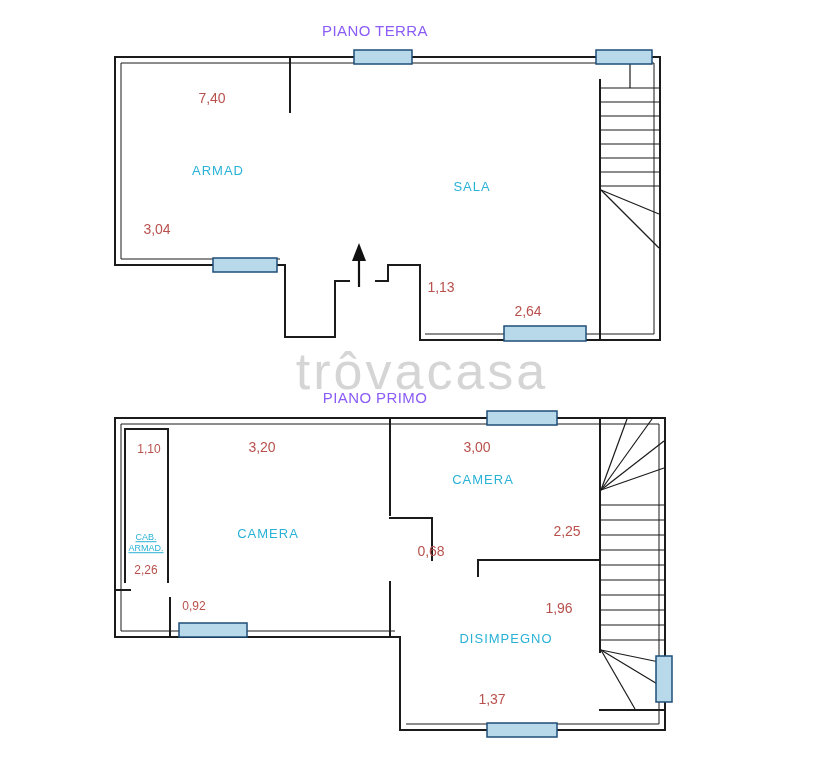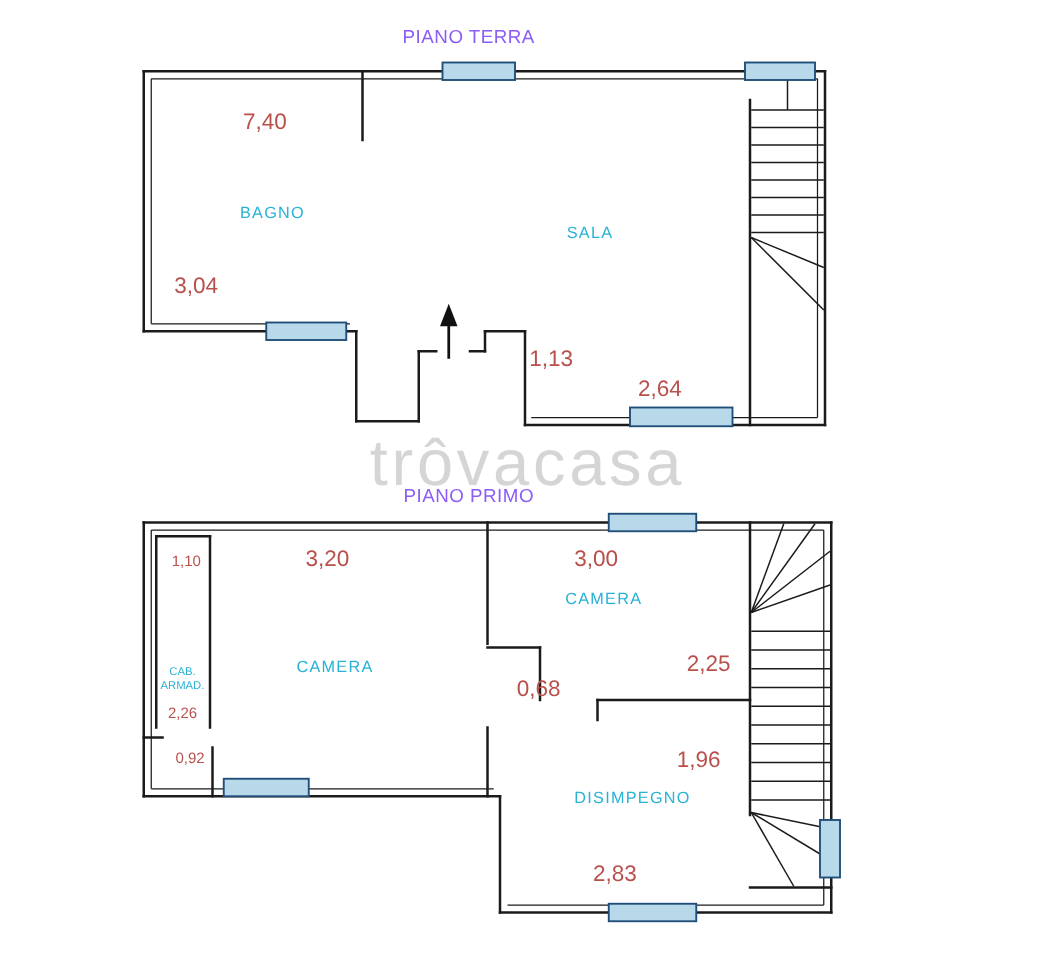--- a/index.html
+++ b/index.html
@@ -7,27 +7,27 @@
     width:839px;height:768px;position:relative;overflow:hidden;
     background:#ffffff;
     font-family:"Liberation Sans", sans-serif;
   }
   svg.plan{position:absolute;left:0;top:0;z-index:1;}
   .label{
     position:absolute;transform:translate(-50%,-50%);
     white-space:nowrap;z-index:10;
   }
   .title{font-weight:normal;font-size:15px;color:#8b5cf6;letter-spacing:.4px;}
-  .measure{color:#b8504c;font-size:18px;}
+  .measure{color:#b8504c;font-size:14px;}
   .measure.small{font-size:12px;}
-  .measure.mid{font-size:12px;}
+  .measure.mid{font-size:12px;margin-left:42px;}
   .room{color:#29b2d6;font-size:13px;letter-spacing:1px;}
   .room.tiny{
     font-size:9px;letter-spacing:0;white-space:normal;
-    width:46px;text-align:center;line-height:1.2;
+    width:46px;text-align:center;line-height:1.2;text-decoration:underline;
   }
   .watermark{
     position:absolute;left:422px;top:371px;transform:translate(-50%,-50%);
     font-size:52px;letter-spacing:3px;color:rgba(178,178,178,.55);
     z-index:5;pointer-events:none;font-weight:400;
   }
 </style>
 </head>
 <body>
 
@@ -141,31 +141,31 @@
 
 <div class="watermark">trôvacasa</div>
 
 <div class="label title" style="left:375px;top:30px">PIANO TERRA</div>
 
 <div class="label measure" style="left:212px;top:98px">7,40</div>
 <div class="label measure" style="left:157px;top:229px">3,04</div>
 <div class="label measure" style="left:441px;top:287px">1,13</div>
 <div class="label measure" style="left:528px;top:311px">2,64</div>
 
-<div class="label room" style="left:218px;top:170px">BAGNO</div>
+<div class="label room" style="left:218px;top:170px">ARMAD</div>
 <div class="label room" style="left:472px;top:186px">SALA</div>
 
 <div class="label title" style="left:375px;top:397px">PIANO PRIMO</div>
 
 <div class="label measure small" style="left:149px;top:449px">1,10</div>
 <div class="label measure" style="left:262px;top:447px">3,20</div>
 <div class="label measure" style="left:477px;top:447px">3,00</div>
 <div class="label measure small" style="left:146px;top:570px">2,26</div>
 <div class="label measure" style="left:567px;top:531px">2,25</div>
 <div class="label measure" style="left:431px;top:551px">0,68</div>
 <div class="label measure mid" style="left:152px;top:606px">0,92</div>
 <div class="label measure" style="left:559px;top:608px">1,96</div>
-<div class="label measure" style="left:492px;top:699px">2,83</div>
+<div class="label measure" style="left:492px;top:699px">1,37</div>
 
 <div class="label room" style="left:268px;top:533px">CAMERA</div>
 <div class="label room" style="left:483px;top:479px">CAMERA</div>
 <div class="label room" style="left:506px;top:638px">DISIMPEGNO</div>
 <div class="label room tiny" style="left:146px;top:543px">CAB. ARMAD.</div>
 
 </body></html>

